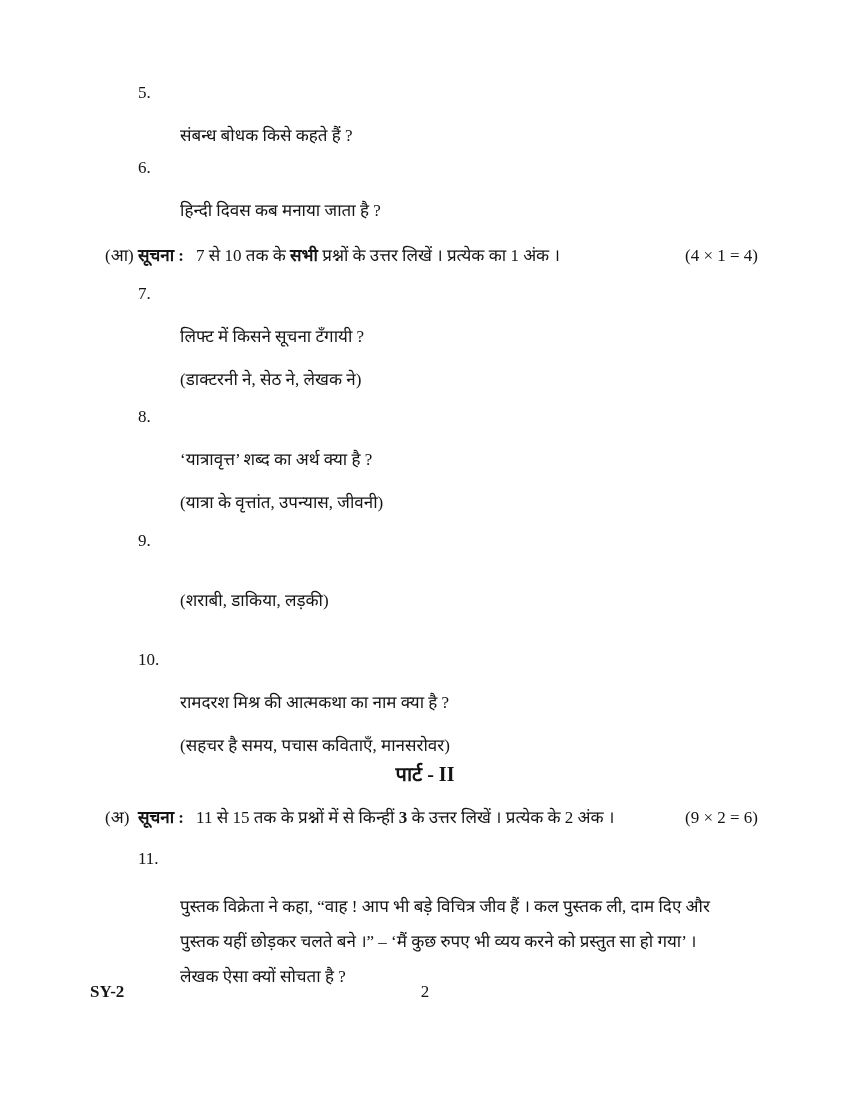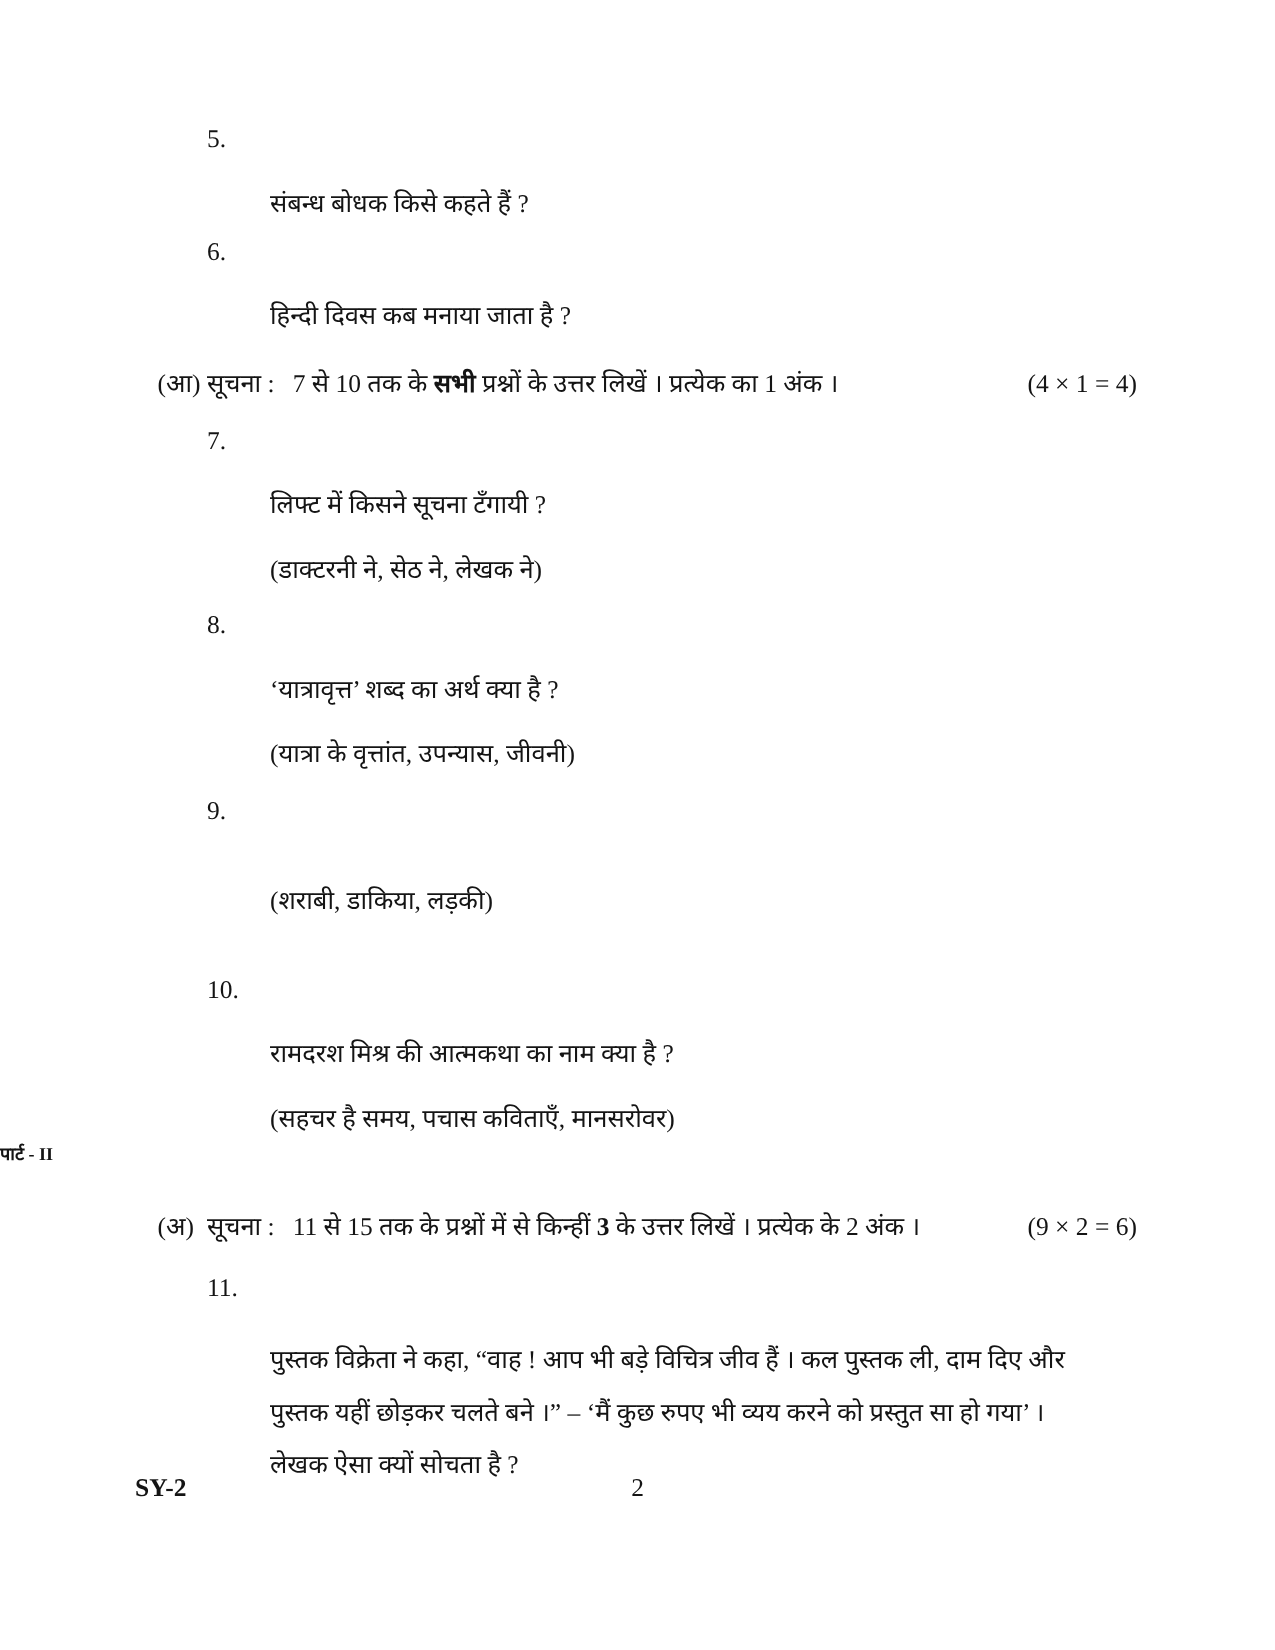--- a/index.html
+++ b/index.html
@@ -24,30 +24,30 @@
   .qtext-long { line-height: 35px; }
   .options { margin-top: 17px; }
   .instr {
     position: absolute;
     left: 105px; right: 92px;
     display: flex;
     align-items: flex-start;
     line-height: 26px;
   }
   .marker { flex: 0 0 33px; }
-  .instr-label { font-weight: normal; margin-right: 12px; white-space: nowrap; }
+  .instr-label { font-weight: bold; margin-right: 12px; white-space: nowrap; }
   .instr-text { flex: 1; padding-right: 14px; }
   .instr-marks { white-space: nowrap; text-align: center; }
   .bold { font-weight: bold; text-align: center; }
   .part-title {
     position: absolute;
     left: 0; right: 0;
-    text-align: left;
+    text-align: center;
     font-weight: bold;
-    font-size: 12px;
+    font-size: 20px;
   }
   .footer { position: absolute; left: 0; right: 0; top: 982px; height: 24px; }
   .footer-code { position: absolute; left: 90px; font-weight: bold; }
   .footer-page { position: absolute; left: 50%; transform: translateX(-50%); }
 </style>
 </head>
 <body>
 
 <div class="page">
 

